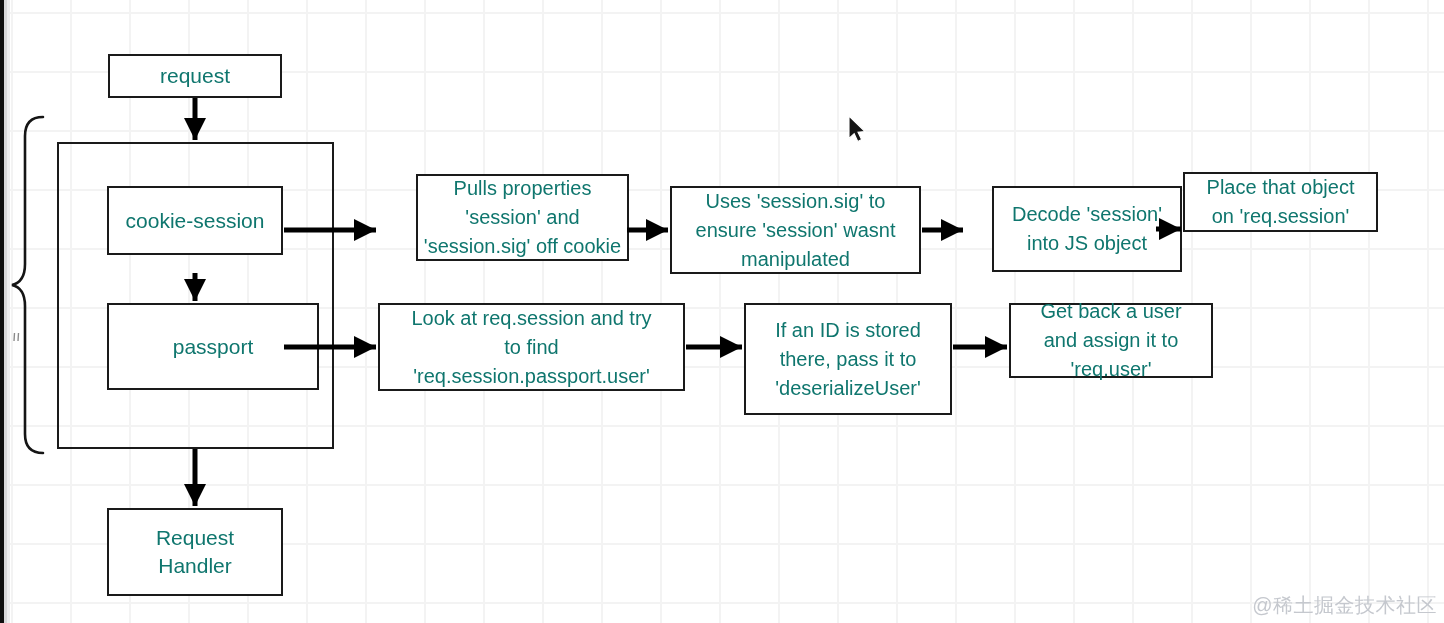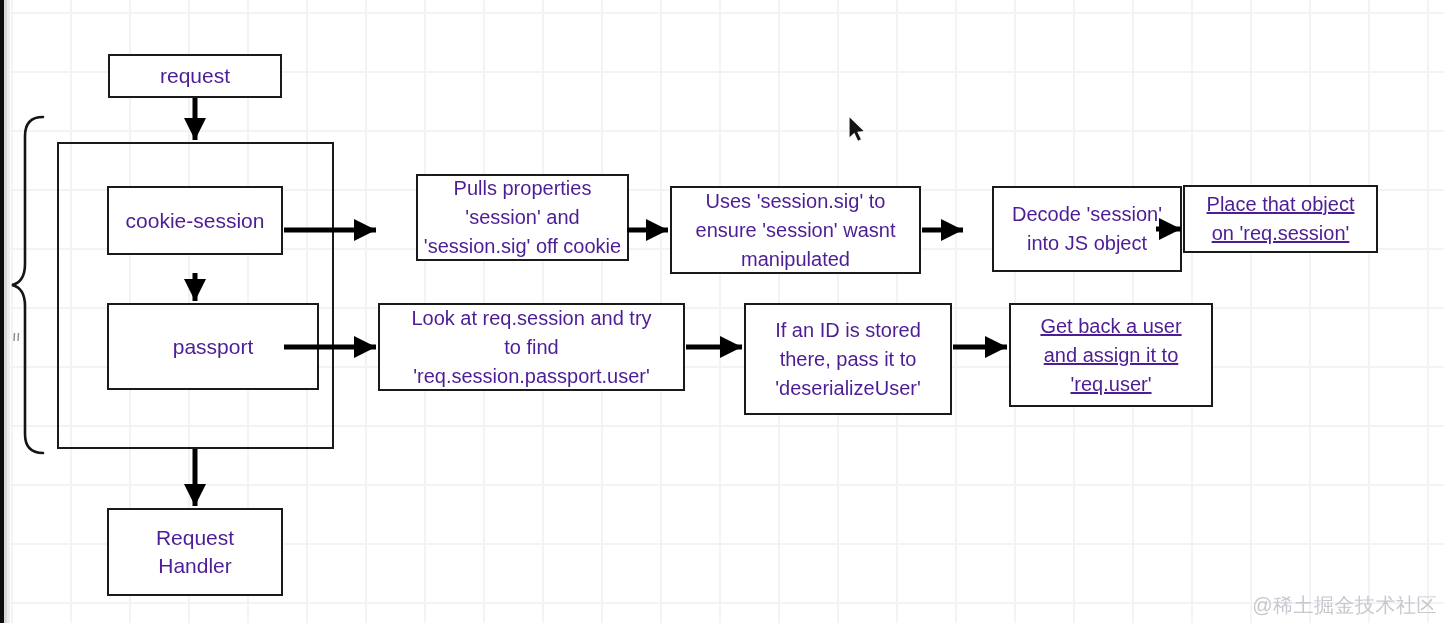--- a/index.html
+++ b/index.html
@@ -32,45 +32,45 @@
   }
 
   .box {
     position: absolute;
     background: #fff;
     border: 2px solid #1a1a1a;
     display: flex;
     align-items: center;
     justify-content: center;
     text-align: center;
-    color: #4c1d95;
+    color: #0f766e;
     z-index: 3;
   }
   .box .lbl { white-space: pre-line; }
 
   .node-lbl { font-size: 21px; line-height: 28px; }
   .step-lbl { font-size: 20px; line-height: 29px; }
 
   
   .b-request        { left: 108px; top: 54px;  width: 174px; height: 44px; }
   .b-container      { left: 57px;  top: 142px; width: 277px; height: 307px; background: transparent; z-index: 2; }
   .b-cookie-session { left: 107px; top: 186px; width: 176px; height: 69px; }
   .b-passport       { left: 107px; top: 303px; width: 212px; height: 87px; }
   .b-req-handler    { left: 107px; top: 508px; width: 176px; height: 88px; }
 
   
   .b-cs1 { left: 378px;  top: 174px; width: 213px; height: 87px; margin-left: 38px; }
   .b-cs2 { left: 670px;  top: 186px; width: 251px; height: 88px; }
   .b-cs3 { left: 992px;  top: 186px; width: 190px; height: 86px; }
-  .b-cs4 { left: 1183px; top: 185px; width: 195px; height: 68px; text-decoration: underline; }
+  .b-cs4 { left: 1183px; top: 172px; width: 195px; height: 60px; }
 
   
   .b-pp1 { left: 378px;  top: 303px; width: 307px; height: 88px; }
   .b-pp2 { left: 744px;  top: 303px; width: 208px; height: 112px; }
-  .b-pp3 { left: 1009px; top: 303px; width: 204px; height: 104px; text-decoration: underline; }
+  .b-pp3 { left: 1009px; top: 303px; width: 204px; height: 75px; }
 
   .overlay { position: absolute; left: 0; top: 0; z-index: 4; }
 
   .watermark {
     position: absolute;
     right: 7px;
     bottom: 4px;
     font-size: 20px;
     color: #c5c8ce;
     letter-spacing: 0.5px;

